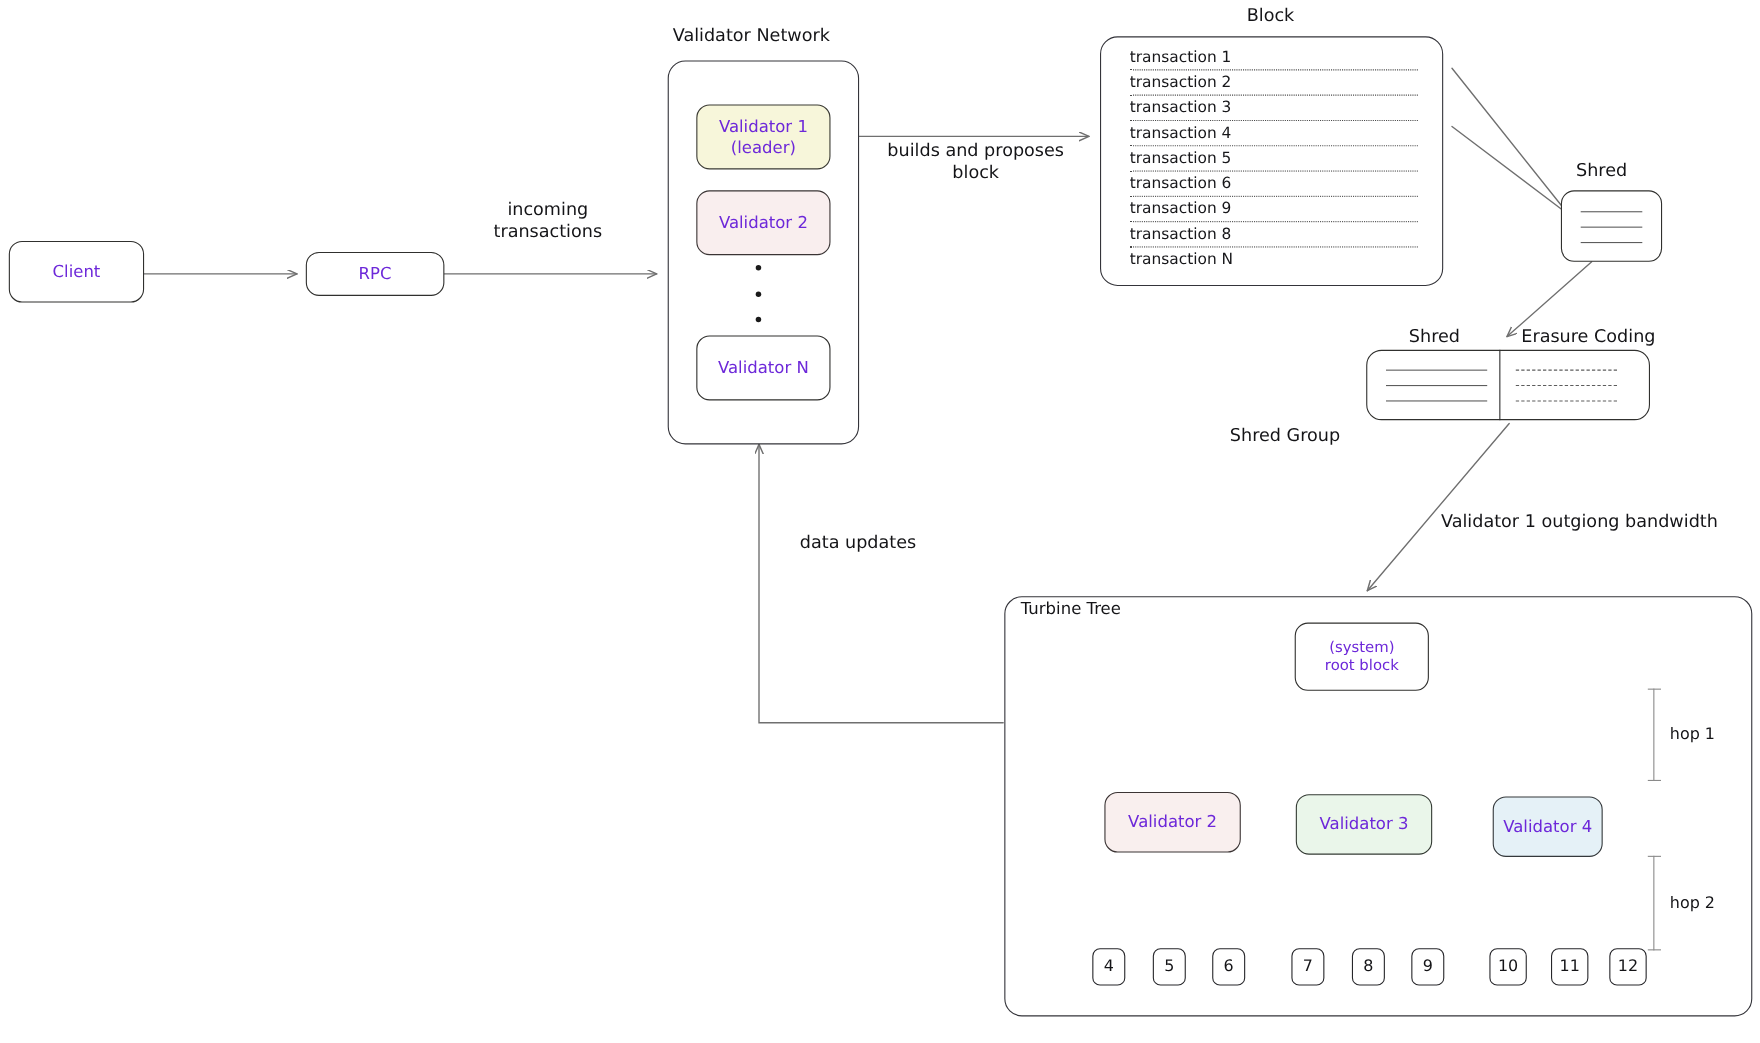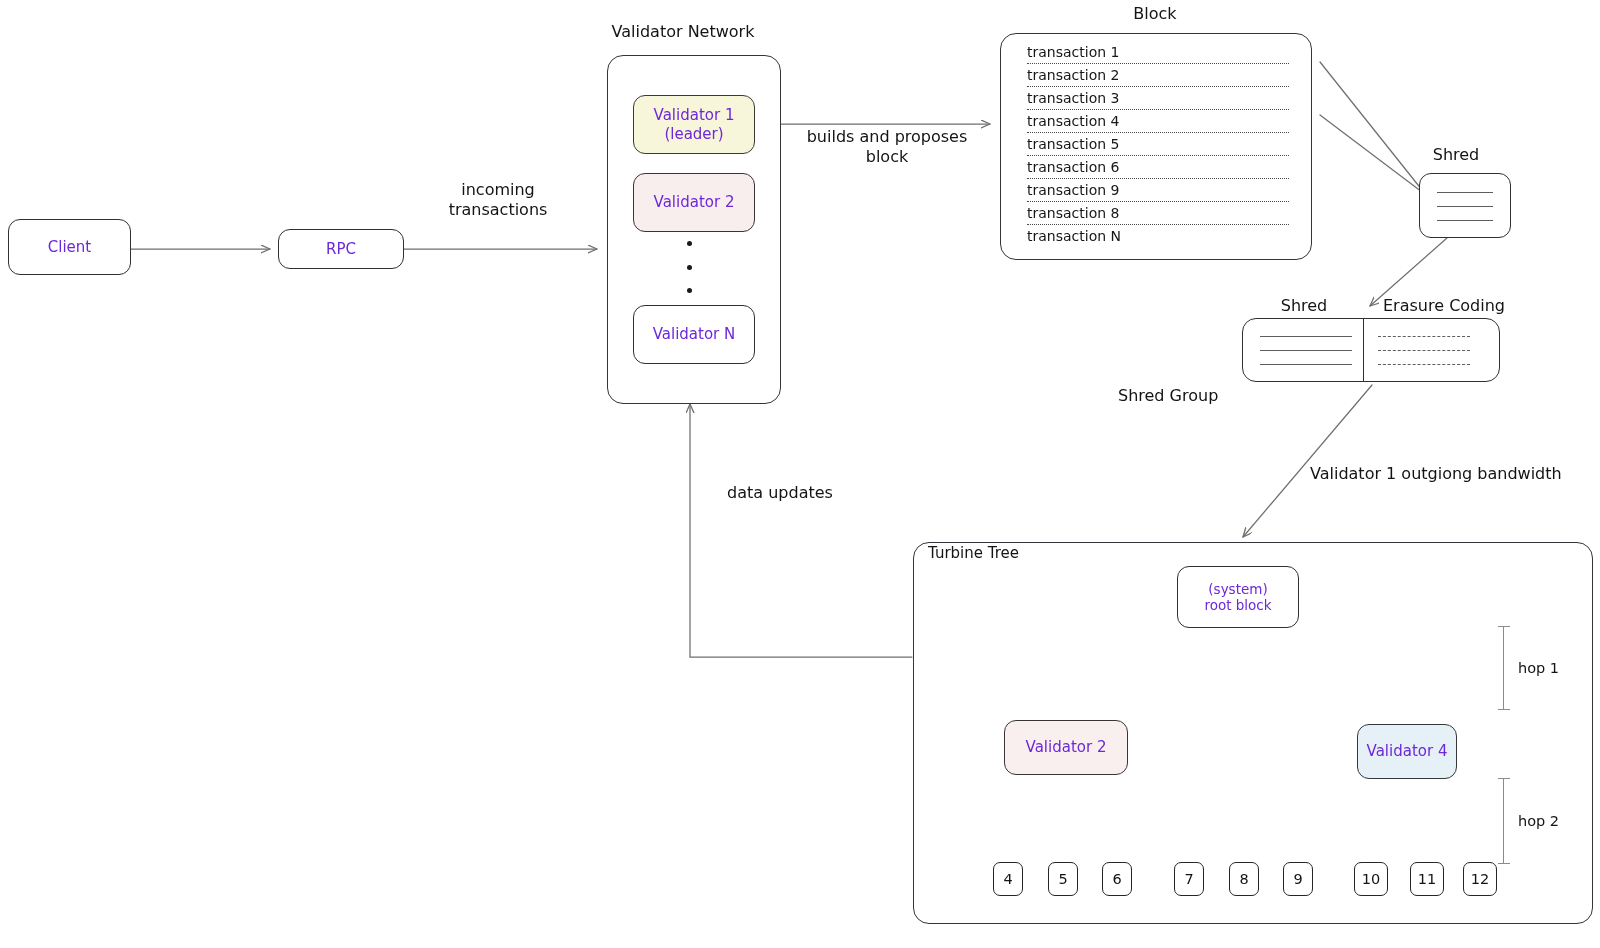--- a/index.html
+++ b/index.html
@@ -310,20 +310,23 @@
   <div class="lbl" style="left:928px; top:544px; width:200px; font-size:15px;">Turbine Tree</div>
 
   <div class="node" style="left:1177px; top:566px; width:122px; height:62px; font-size:13.5px;">
     <span>(system)
 root block</span>
   </div>
 
   <div class="node t-red" style="left:1004px; top:720px; width:124px; height:55px;">
     <span>Validator 2</span>
   </div>
+  <div class="node t-green" style="left:1178px; top:722px; width:124px; height:55px;">
+    <span>Validator 3</span>
+  </div>
   <div class="node t-blue" style="left:1357px; top:724px; width:100px; height:55px;">
     <span>Validator 4</span>
   </div>
 
   <div class="leaf" style="left:993px;  top:862px;">
     <span>4</span>
     </div>
   <div class="leaf" style="left:1048px; top:862px;">
     <span>5</span>
     </div>

